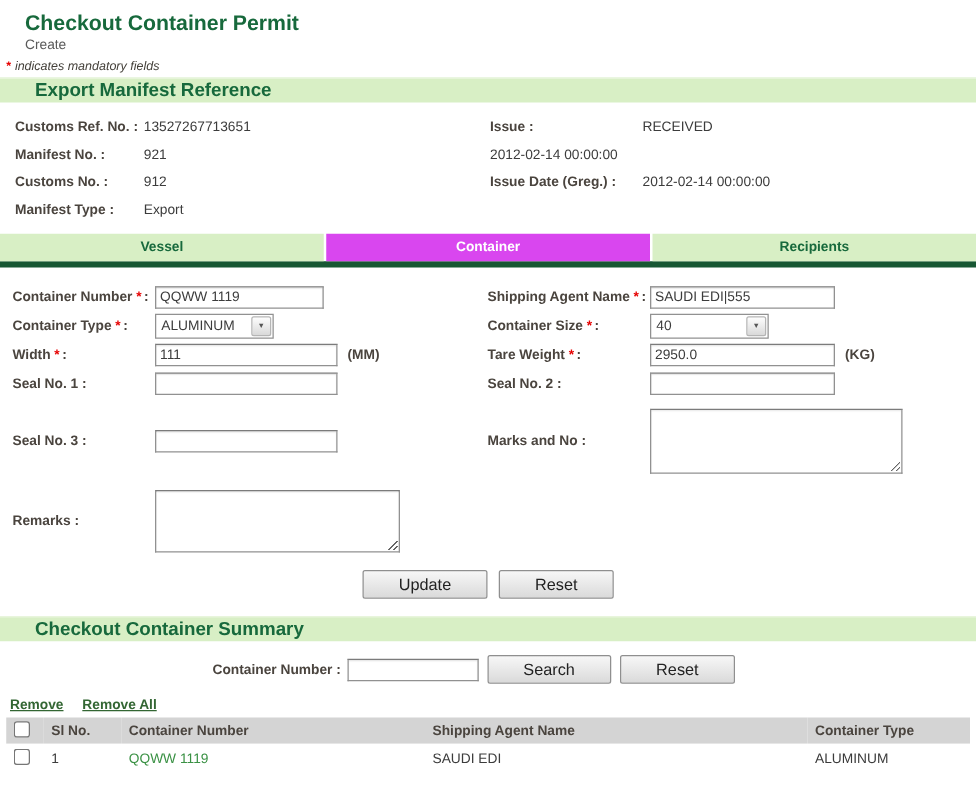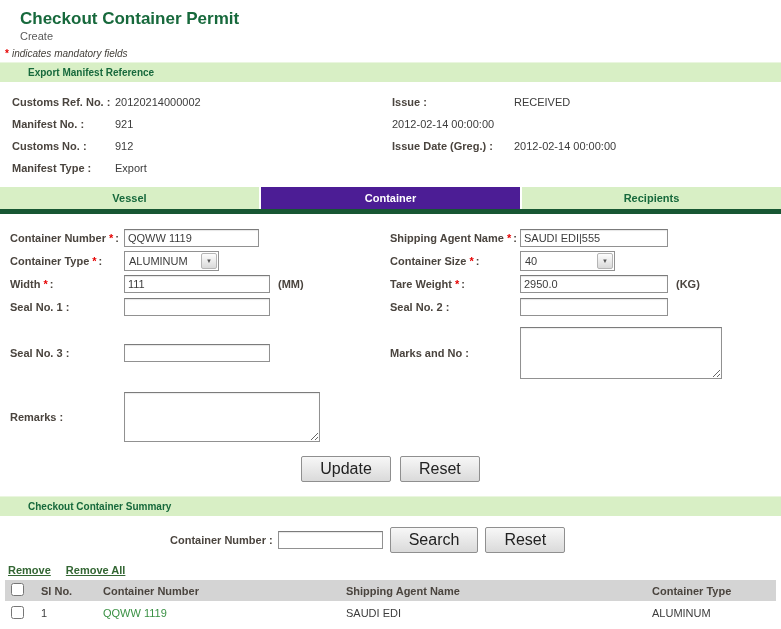--- a/index.html
+++ b/index.html
@@ -8,38 +8,38 @@
 
   
   .hdr { padding:9px 0 0 20px; }
   .hdr h1 { font-size:17px; font-weight:bold; color:#17693C; letter-spacing:0; }
   .hdr .sub { font-size:11px; color:#5a5a5a; margin-top:1px; }
   .note { padding:6px 0 3px 2px; font-style:italic; font-size:10px; color:#44403a; }
   .note .req { color:#e60000; font-style:normal; font-weight:bold; margin-right:3px; }
 
   
   .secbar { height:20px; line-height:20px; background:#D8EFC5; border-top:1px solid #eaf6df;
-    font-weight:bold; color:#17693C; padding-left:28px; font-size:10px; }
+    font-weight:bold; color:#17693C; padding-left:28px; font-size:15px; }
 
   
   .minfo { display:flex; padding:9px 0 4px 12px; }
   .mcol-l { width:380px; }
   .mcol-r { flex:1; }
   .mrow { display:flex; line-height:22px; }
   .mlab { font-weight:bold; color:#4A443E; }
   .mcol-l .mlab { width:103px; }
   .mcol-r .mlab { width:122px; }
   .mval { color:#3c3c3c; }
 
   
   .tabs { display:flex; margin-top:4px; }
   .tab { flex:1; height:22px; line-height:22px; text-align:center; font-weight:bold;
     background:#D8EFC5; color:#17693C; margin-right:2px; cursor:pointer; }
   .tab:last-child { margin-right:0; }
-  .tab.active { background:#4c1d95; color:#fff; }
+  .tab.active { background:#d946ef; color:#fff; }
   .tabbar-under { height:5px; background:#175733; }
 
   
   .form { padding-top:12px; }
   .frow { display:flex; align-items:center; height:23px; padding-left:10px; }
   .frow.tall { height:58px; margin-top:6px; }
   .l-lbl { width:114px; font-weight:bold; color:#4A443E; white-space:nowrap; }
   .l-fld { width:266px; display:flex; align-items:center; }
   .r-lbl { width:130px; font-weight:bold; color:#4A443E; white-space:nowrap; }
   .r-fld { flex:1; display:flex; align-items:center; }
@@ -54,23 +54,23 @@
     box-shadow:inset 0 1px 1px rgba(0,0,0,.08); }
   .w133 { width:135px; } .w128 { width:148px; } .w127 { width:146px; } .w105 { width:105px; }
 
   .sel { display:inline-flex; align-items:center; width:95px; height:20px;
     border:1px solid #919191; background:#fff; cursor:pointer; }
   .sel .txt { flex:1; padding-left:4px; color:#3c3c3c; overflow:hidden; white-space:nowrap; }
   .sel .arr { width:16px; height:16px; margin-right:1px; border:1px solid #b5b5b5; border-radius:2px;
     background:linear-gradient(#fdfdfd,#d9d9d9); display:flex; align-items:center; justify-content:center;
     font-size:6px; color:#555; }
 
-  .btn { font-family:"Liberation Sans",sans-serif; font-size:16px; color:#222;
+  .btn { font-family:"Liberation Sans",sans-serif; font-size:13px; color:#222;
     background:linear-gradient(#f7f7f7,#dadada); border:1px solid #8f8f8f; border-radius:2px;
-    padding:3px 18px; cursor:pointer; }
+    padding:3px 28px; cursor:pointer; }
   .btnrow-center { text-align:center; margin-top:10px; }
   .btnrow-center .btn { margin:0 3px; }
 
   
   .summary-bar { margin-top:14px; }
   .search-row { display:flex; align-items:center; margin:11px 0 9px 170px; }
   .search-row .slab { font-weight:bold; color:#4A443E; margin-right:5px; }
   .search-row .btn { margin-left:7px; }
   .remove-row { padding:2px 0 4px 8px; }
   .remove-row a { font-weight:bold; color:#336633; text-decoration:underline; margin-right:12px; cursor:pointer; }
@@ -93,21 +93,21 @@
 </div>
 
 <div class="note"><span class="req">*</span><span>indicates mandatory fields</span></div>
 
 <div class="secbar">Export Manifest Reference</div>
 
 <div class="minfo">
   <div class="mcol-l">
     <div class="mrow">
       <span class="mlab">Customs Ref. No. :</span>
-      <span class="mval">20120214000002</span>
+      <span class="mval">13527267713651</span>
     </div>
     <div class="mrow">
       <span class="mlab">Manifest No. :</span>
       <span class="mval">921</span>
     </div>
     <div class="mrow">
       <span class="mlab">Customs No. :</span>
       <span class="mval">912</span>
     </div>
     <div class="mrow">

